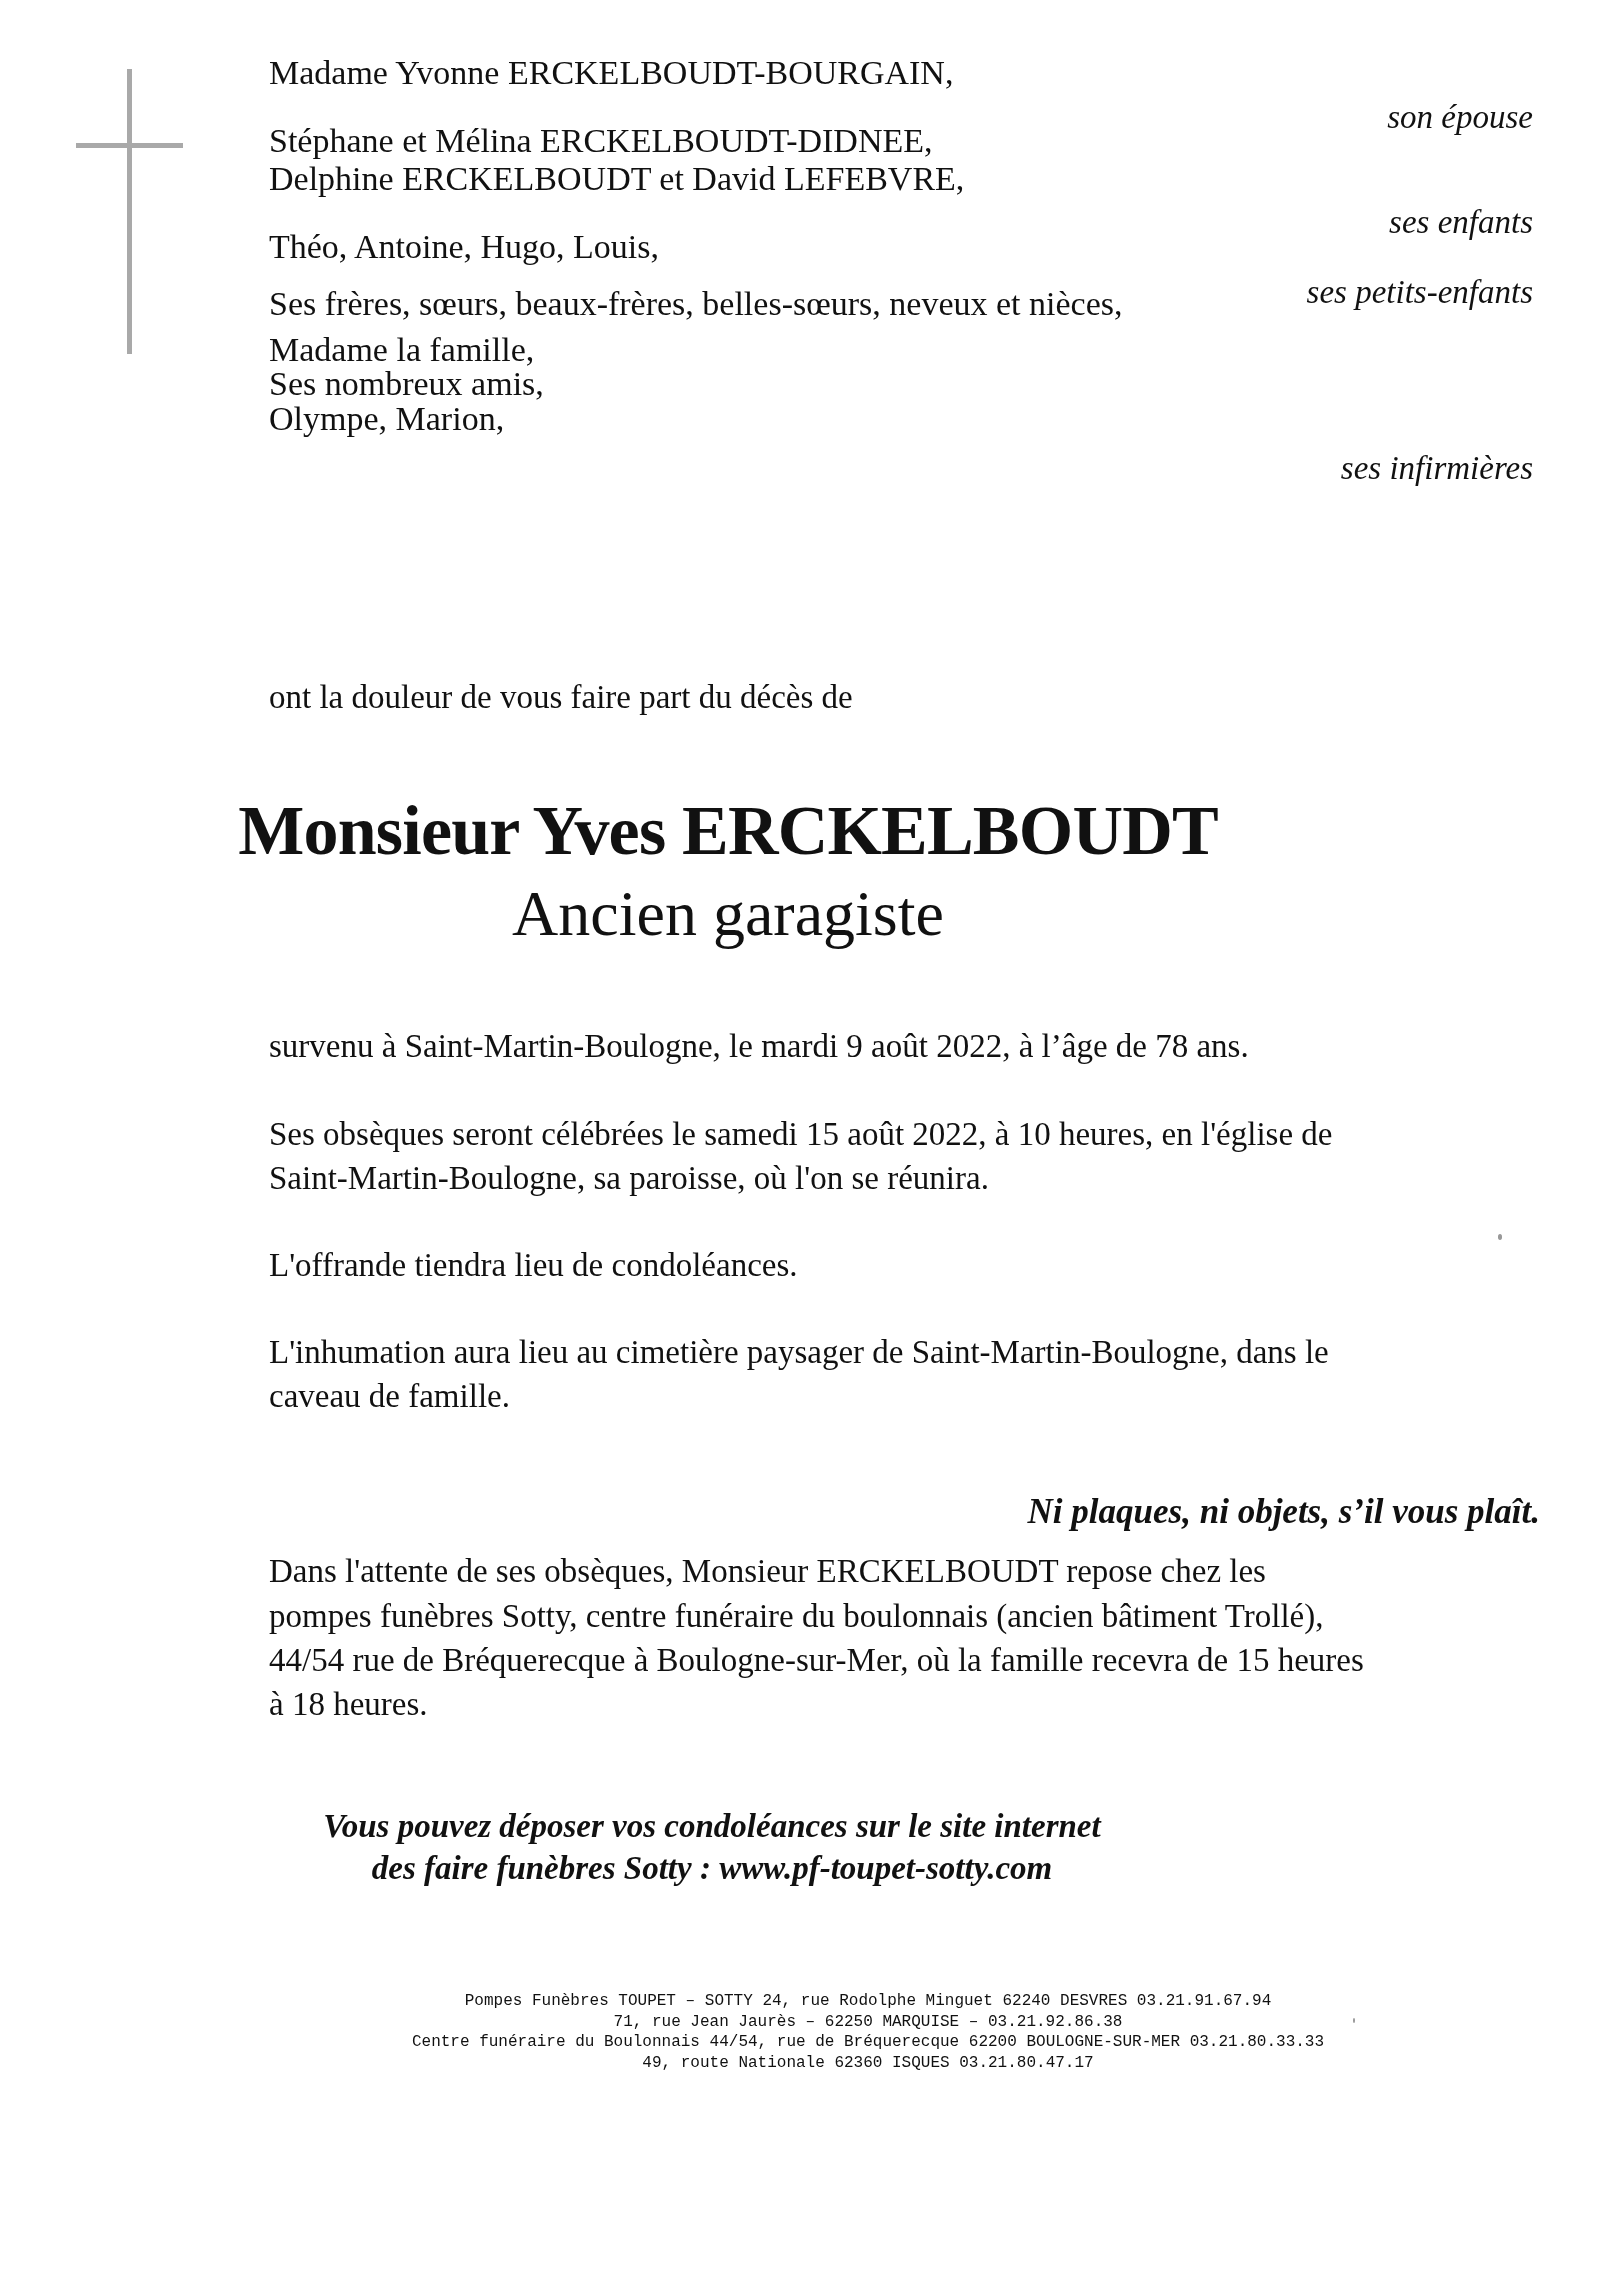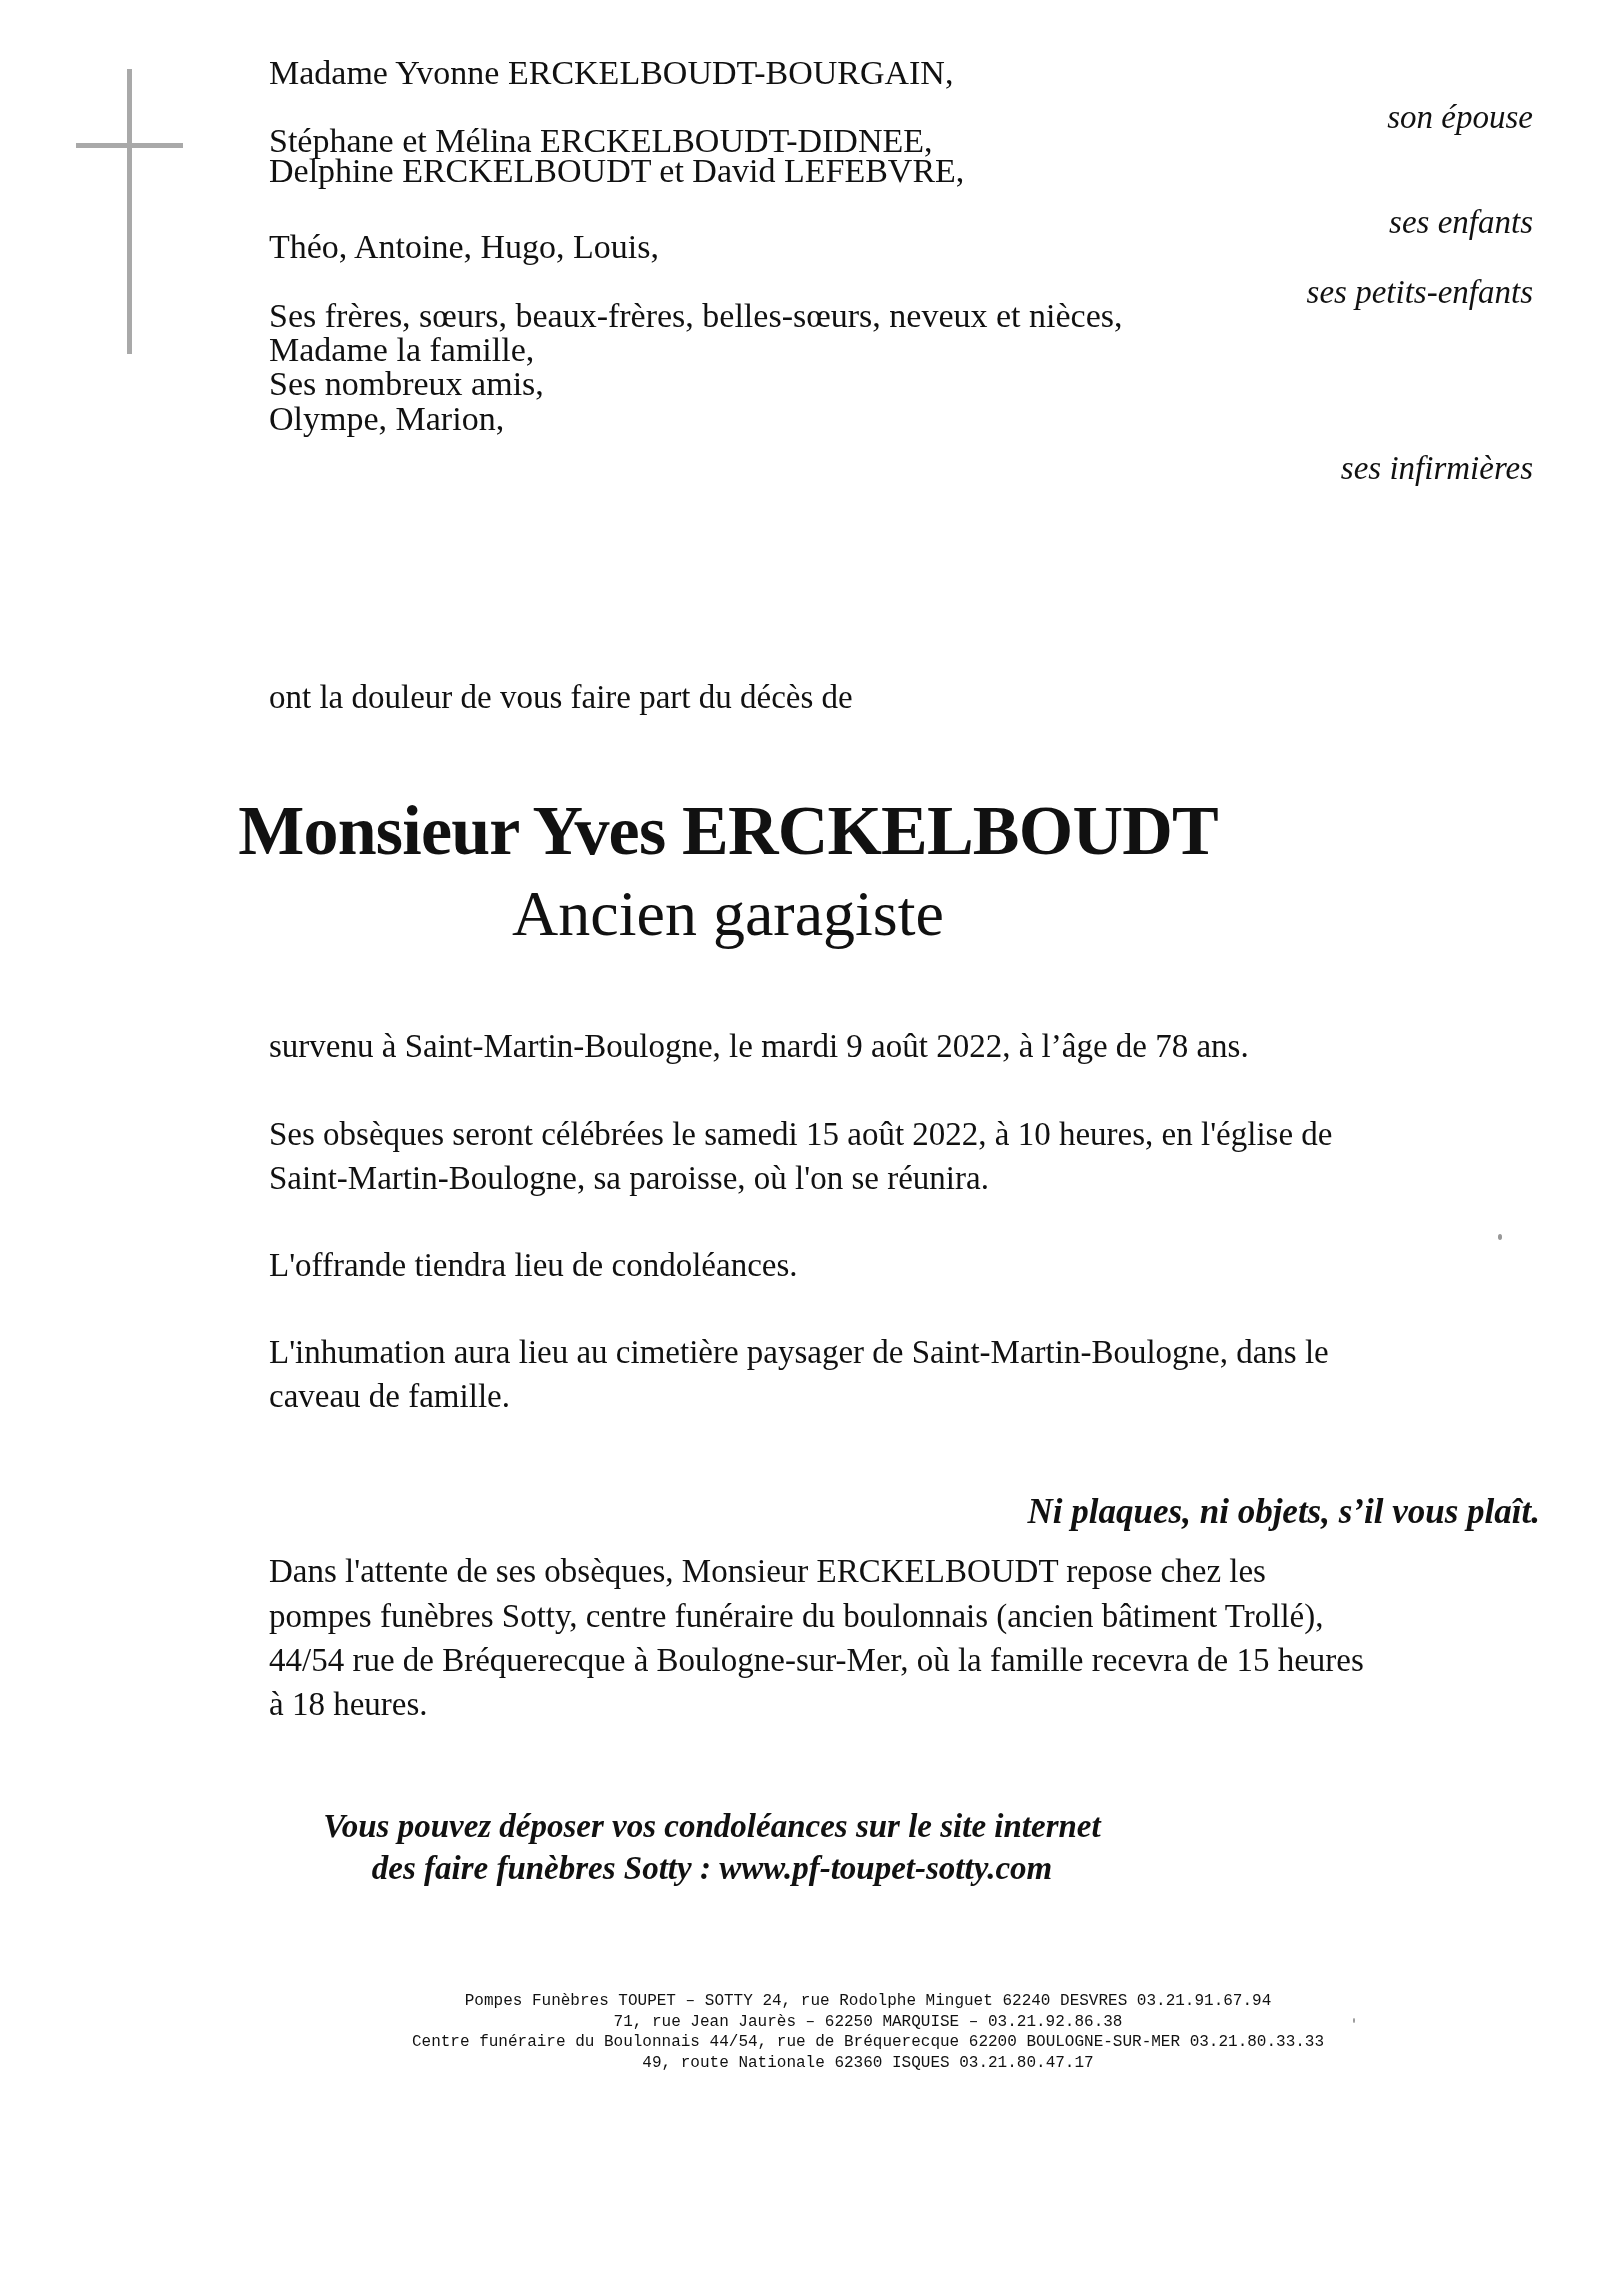--- a/index.html
+++ b/index.html
@@ -23,23 +23,23 @@
 <body>
 
 <div>
   <div class="cross-v"></div>
   <div class="cross-h"></div>
 </div>
 
 <div>
   <div class="abs fam" style="top:56px;">Madame Yvonne ERCKELBOUDT-BOURGAIN,</div>
   <div class="abs fam" style="top:124px;">Stéphane et Mélina ERCKELBOUDT-DIDNEE,</div>
-  <div class="abs fam" style="top:154px;">Delphine ERCKELBOUDT et David LEFEBVRE,</div>
+  <div class="abs fam" style="top:162px;">Delphine ERCKELBOUDT et David LEFEBVRE,</div>
   <div class="abs fam" style="top:230px;">Théo, Antoine, Hugo, Louis,</div>
-  <div class="abs fam" style="top:299px;">Ses frères, sœurs, beaux-frères, belles-sœurs, neveux et nièces,</div>
+  <div class="abs fam" style="top:287px;">Ses frères, sœurs, beaux-frères, belles-sœurs, neveux et nièces,</div>
   <div class="abs fam" style="top:333px;">Madame la famille,</div>
   <div class="abs fam" style="top:367px;">Ses nombreux amis,</div>
   <div class="abs fam" style="top:402px;">Olympe, Marion,</div>
 </div>
 
 <div>
   <div class="abs rel" style="top:99px;">son épouse</div>
   <div class="abs rel" style="top:204px;">ses enfants</div>
   <div class="abs rel" style="top:274px;">ses petits-enfants</div>
   <div class="abs rel" style="top:450px;">ses infirmières</div>

